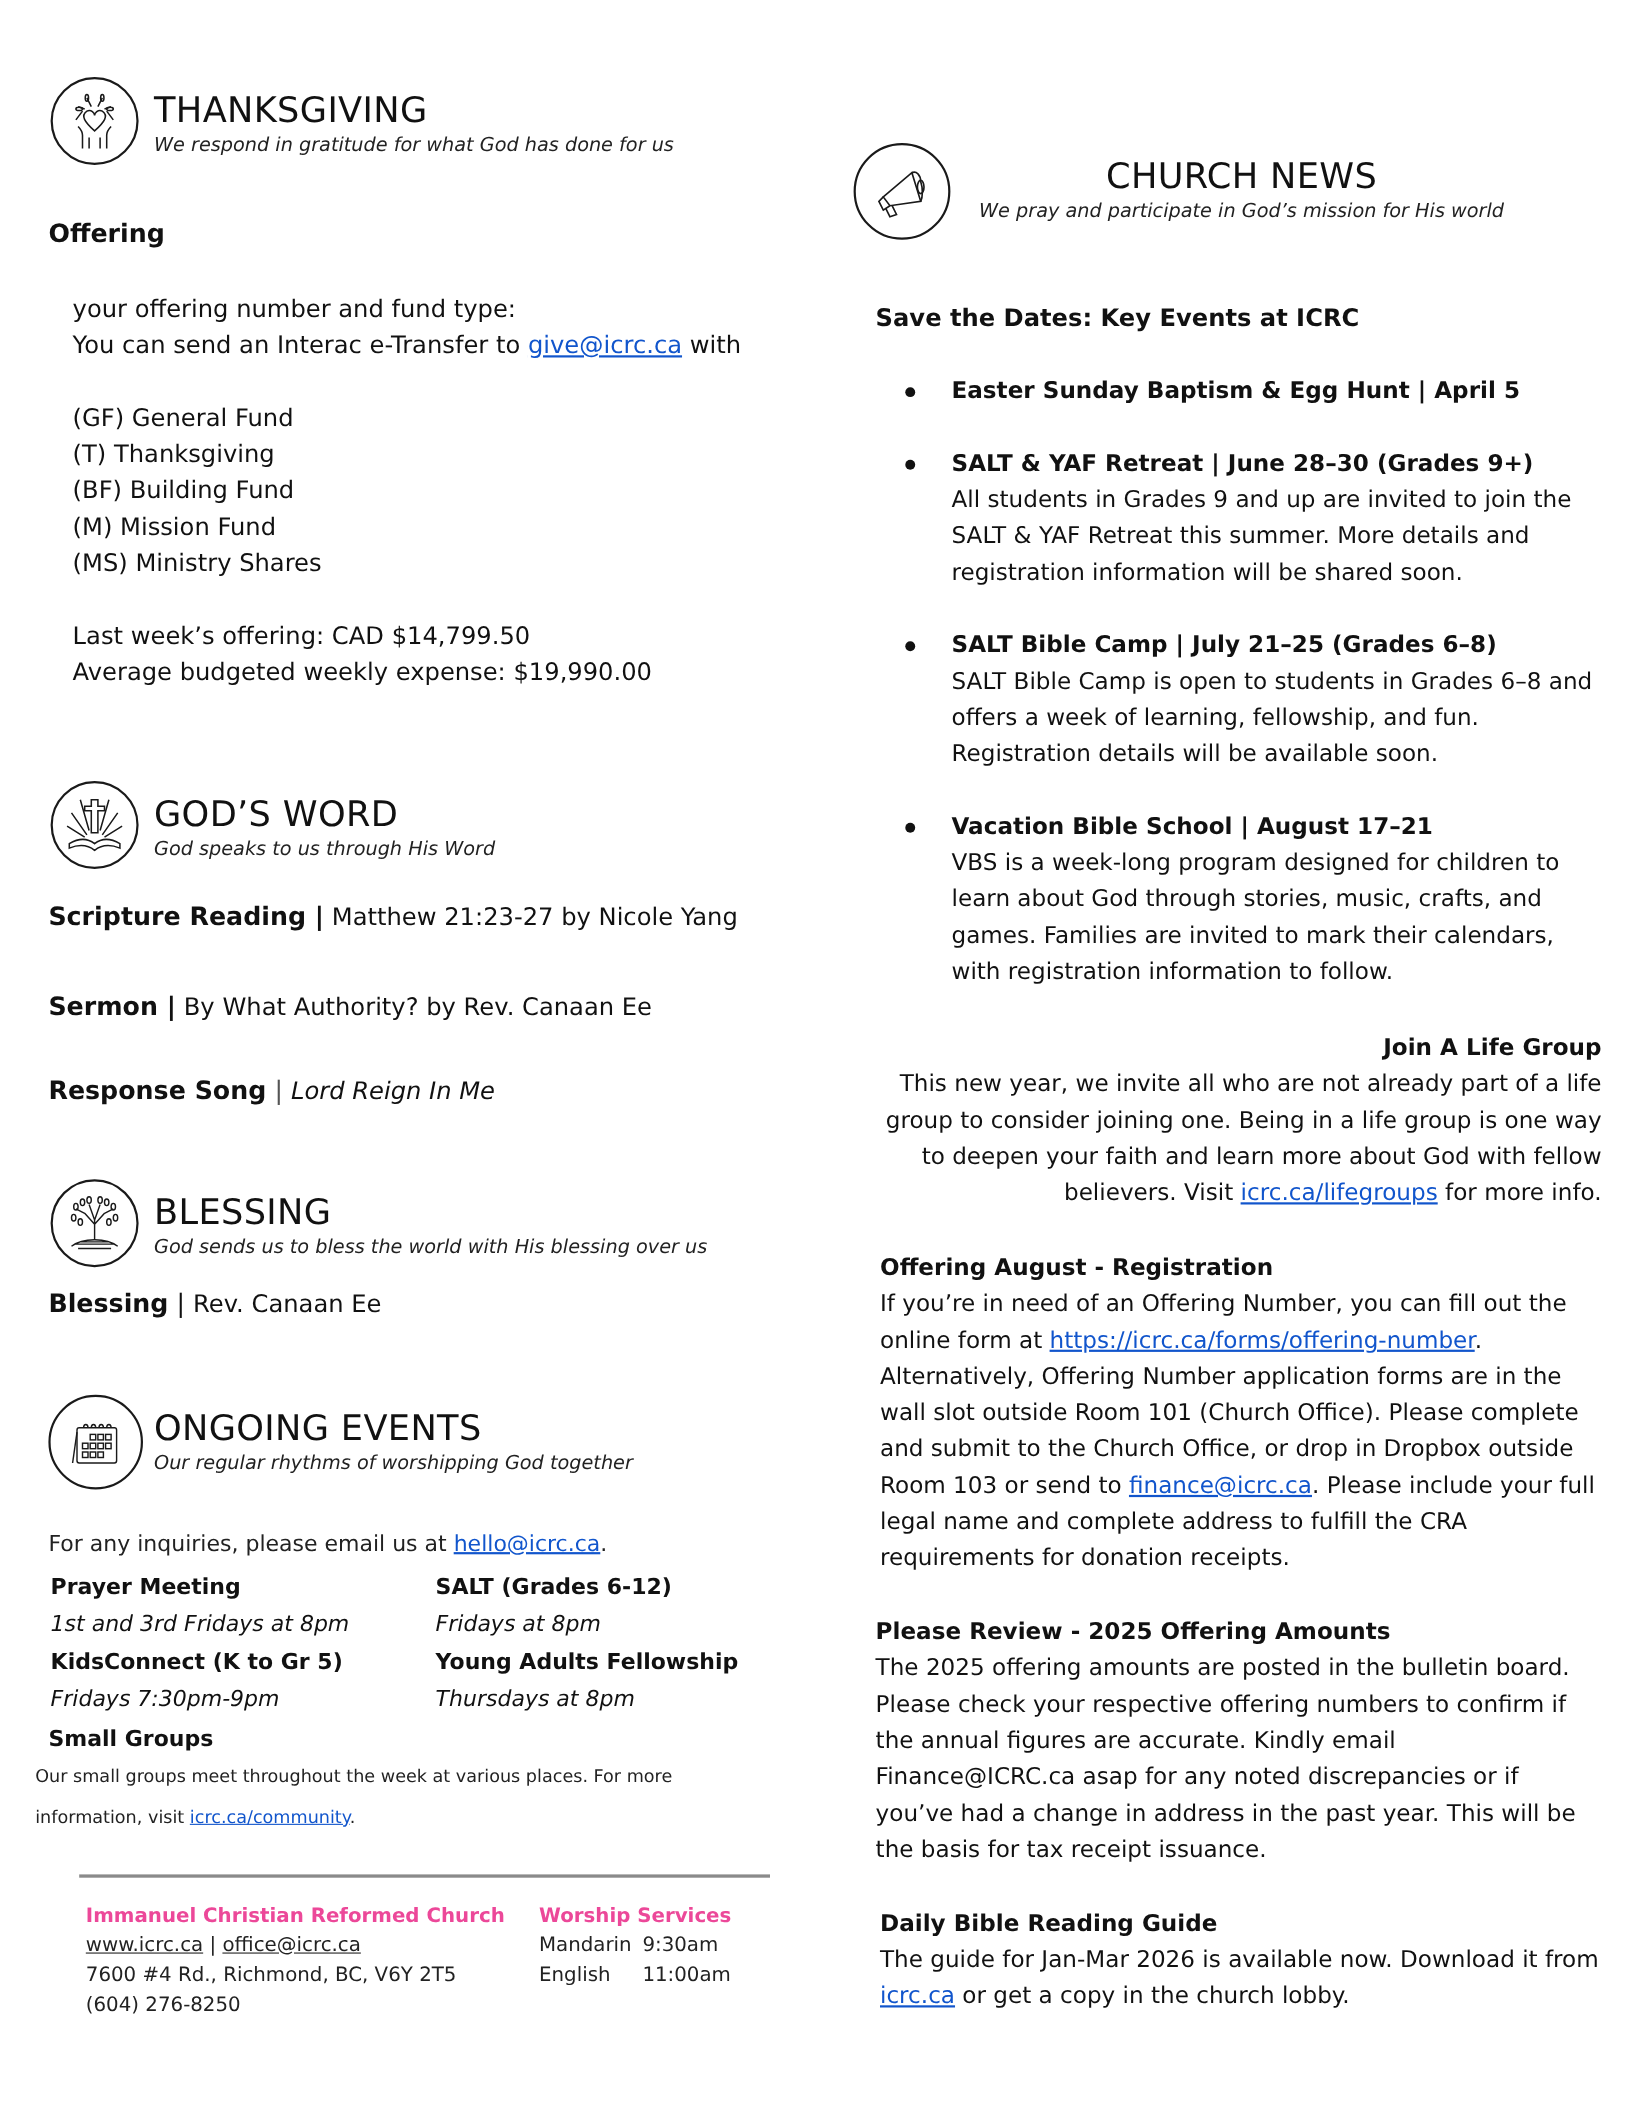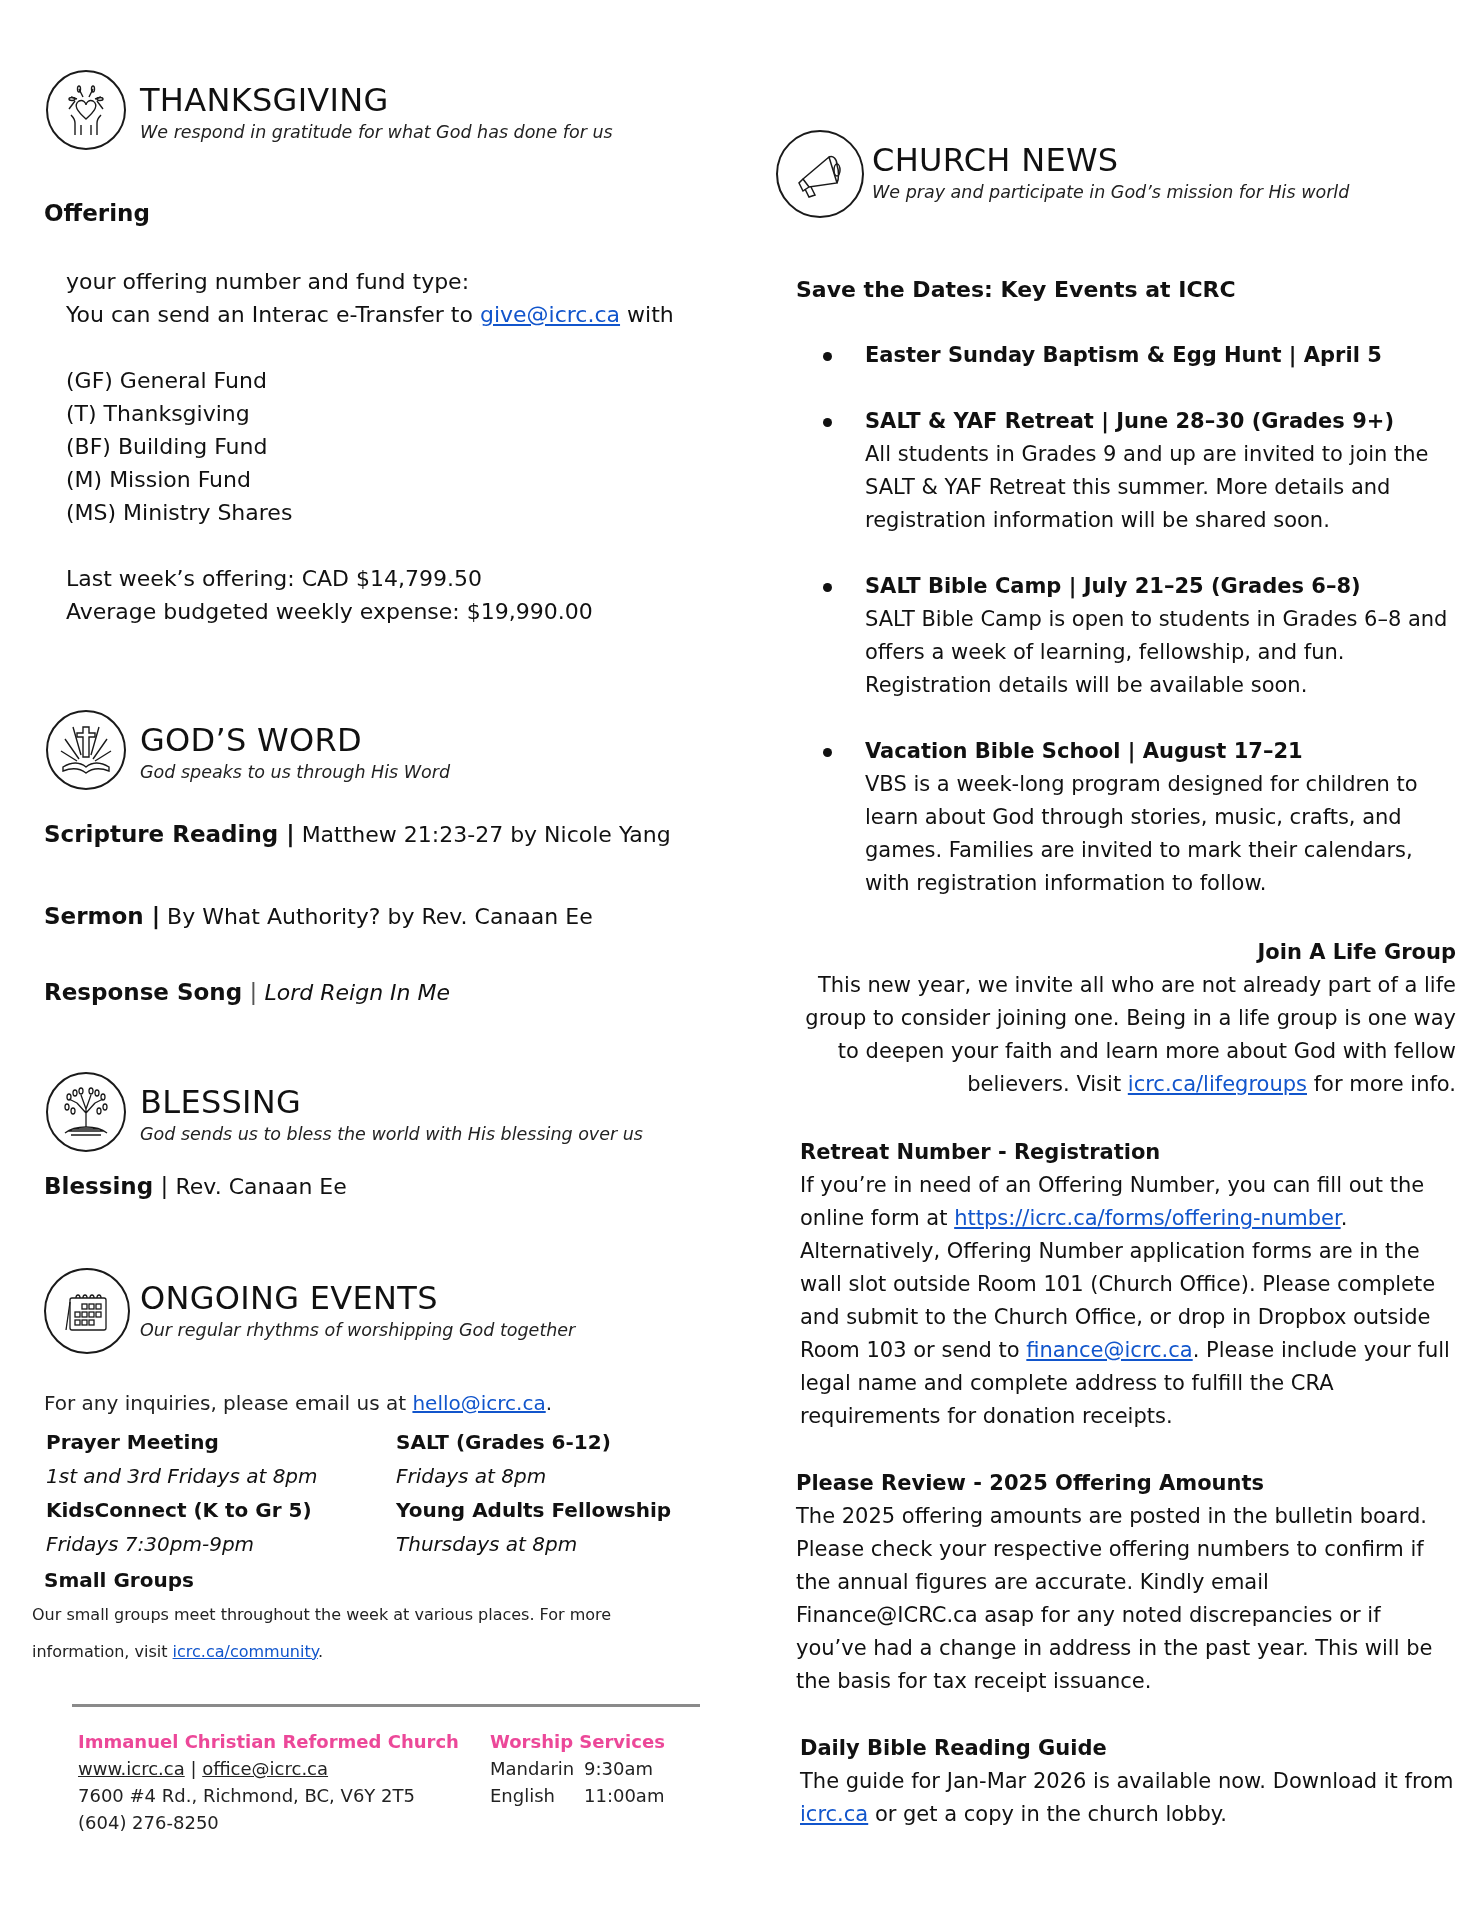--- a/index.html
+++ b/index.html
@@ -206,21 +206,21 @@
 <div class="sec-head" style="left:776px; top:130px;">
   <div class="sec-icon" style="width:88px;height:88px;">
     <svg viewBox="0 0 62 62" fill="none" stroke="#1a1a1a" stroke-width="1.5">
       <path d="M14 36 L40 14 L48 40 L20 44 Z"></path>
       <path d="M40 14 C44 12 48 16 48 22 C50 28 50 36 48 40"></path>
       <ellipse cx="48" cy="27" rx="3" ry="6"></ellipse>
       <path d="M14 36 L10 40 L14 48 L20 44"></path>
       <path d="M16 46 L20 54 L26 52 L22 44"></path>
     </svg>
   </div>
-  <div class="sec-titles" style="margin-left:8px;">
+  <div class="sec-titles" style="margin-left:26px;text-align:center;">
     <div class="sec-title">CHURCH NEWS</div>
     <div class="sec-sub">We pray and participate in God’s mission for His world</div>
   </div>
 </div>
 
 <div class="abs bold" style="left:796px; top:273px; font-size:22px; line-height:33px;">Save the Dates: Key Events at ICRC</div>
 
 <ul class="bullet-list p-md" style="left:865px; top:339px; width:590px;">
   <li class="bullet-item">
     <span class="bullet-dot"></span>
@@ -242,21 +242,21 @@
     <div>VBS is a week-long program designed for children to learn about God through stories, music, crafts, and games. Families are invited to mark their calendars, with registration information to follow.</div>
   </li>
 </ul>
 
 <div class="abs p-md" style="left:796px; top:936px; width:660px;text-align:right;">
   <div class="bold">Join A Life Group</div>
   <div><span>This new year, we invite all who are not already part of a life group to consider joining one. Being in a life group is one way to deepen your faith and learn more about God with fellow believers. Visit </span><a class="link">icrc.ca/lifegroups</a><span> for more info.</span></div>
 </div>
 
 <div class="abs p-md" style="left:800px; top:1136px; width:660px;">
-  <div class="bold">Retreat Number - Registration</div>
+  <div class="bold">Offering August - Registration</div>
   <div><span>If you’re in need of an Offering Number, you can fill out the online form at </span><a class="link">https://icrc.ca/forms/offering-number</a><span>. Alternatively, Offering Number application forms are in the wall slot outside Room 101 (Church Office). Please complete and submit to the Church Office, or drop in Dropbox outside Room 103 or send to </span><a class="link">finance@icrc.ca</a><span>. Please include your full legal name and complete address to fulfill the CRA requirements for donation receipts.</span></div>
 </div>
 
 <div class="abs p-md" style="left:796px; top:1467px; width:660px;">
   <div class="bold">Please Review - 2025 Offering Amounts</div>
   <div>The 2025 offering amounts are posted in the bulletin board. Please check your respective offering numbers to confirm if the annual figures are accurate. Kindly email Finance@ICRC.ca asap for any noted discrepancies or if you’ve had a change in address in the past year. This will be the basis for tax receipt issuance.</div>
 </div>
 
 <div class="abs p-md" style="left:800px; top:1732px; width:660px;">
   <div class="bold">Daily Bible Reading Guide</div>

